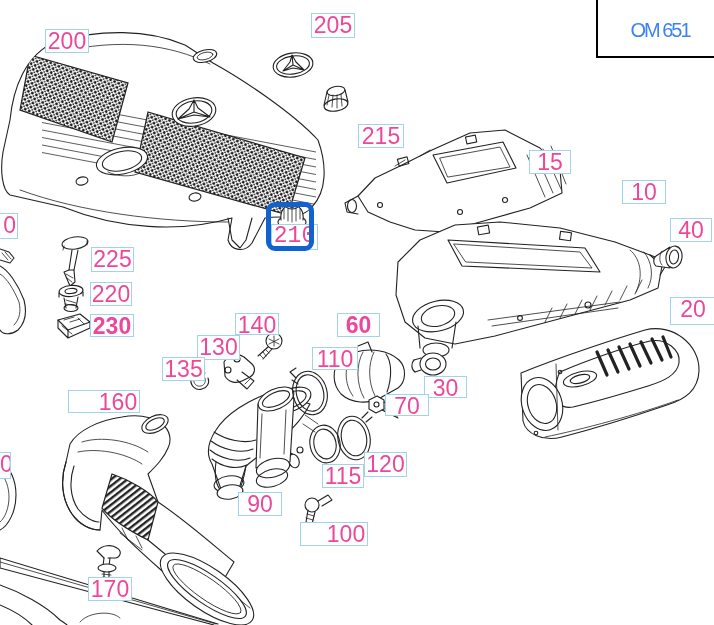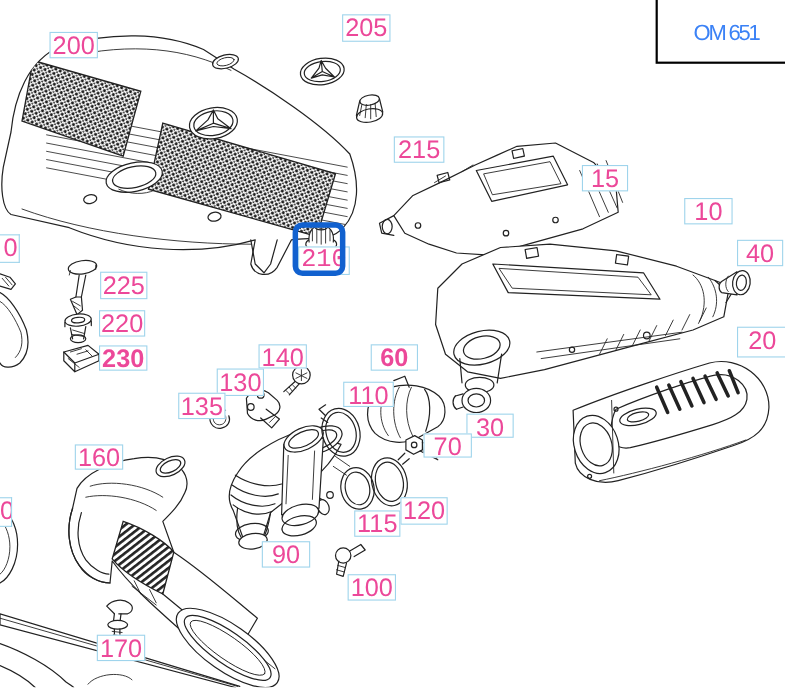--- a/index.html
+++ b/index.html
@@ -306,24 +306,24 @@
   <div class="callout" style="left:670px;top:297px;width:44px;height:26px;">20</div>
   <div class="callout" style="left:91px;top:247px;width:41px;height:23px;">225</div>
   <div class="callout" style="left:90px;top:282px;width:40px;height:22px;">220</div>
   <div class="callout" style="left:90px;top:314px;width:42px;height:21px;font-weight:bold;">230</div>
   <div class="callout" style="left:271px;top:224px;width:45px;height:24px;font-family:Liberation Mono, monospace;">210</div>
   <div class="callout" style="left:235px;top:313px;width:42px;height:20px;">140</div>
   <div class="callout" style="left:197px;top:335px;width:41px;height:23px;">130</div>
   <div class="callout" style="left:162px;top:357px;width:41px;height:22px;">135</div>
   <div class="callout" style="left:288px;top:347px;width:44px;height:21px;margin-left:24px;">110</div>
   <div class="callout" style="left:337px;top:313px;width:41px;height:22px;font-weight:bold;">60</div>
-  <div class="callout" style="left:68px;top:404px;width:42px;height:21px;">160</div>
+  <div class="callout" style="left:68px;top:390px;width:42px;height:21px;padding-left:28px;">160</div>
   <div class="callout" style="left:322px;top:464px;width:40px;height:22px;">115</div>
   <div class="callout" style="left:238px;top:492px;width:42px;height:22px;">90</div>
-  <div class="callout" style="left:316px;top:522px;width:42px;height:22px;">100</div>
+  <div class="callout" style="left:300px;top:522px;width:42px;height:22px;padding-left:24px;">100</div>
   <div class="callout" style="left:88px;top:577px;width:42px;height:22px;">170</div>
   <div class="callout" style="left:424px;top:376px;width:41px;height:20px;">30</div>
   <div class="callout" style="left:385px;top:394px;width:42px;height:20px;">70</div>
   <div class="callout" style="left:364px;top:452px;width:41px;height:23px;">120</div>
   <div class="callout partial" style="left:0px;top:213px;width:16px;height:24px;border-left:none;">0</div>
   <div class="callout partial" style="left:0px;top:452px;width:9px;height:25px;border-left:none;">0</div>
 
   <div id="highlight-210"></div>
 
 </div>

